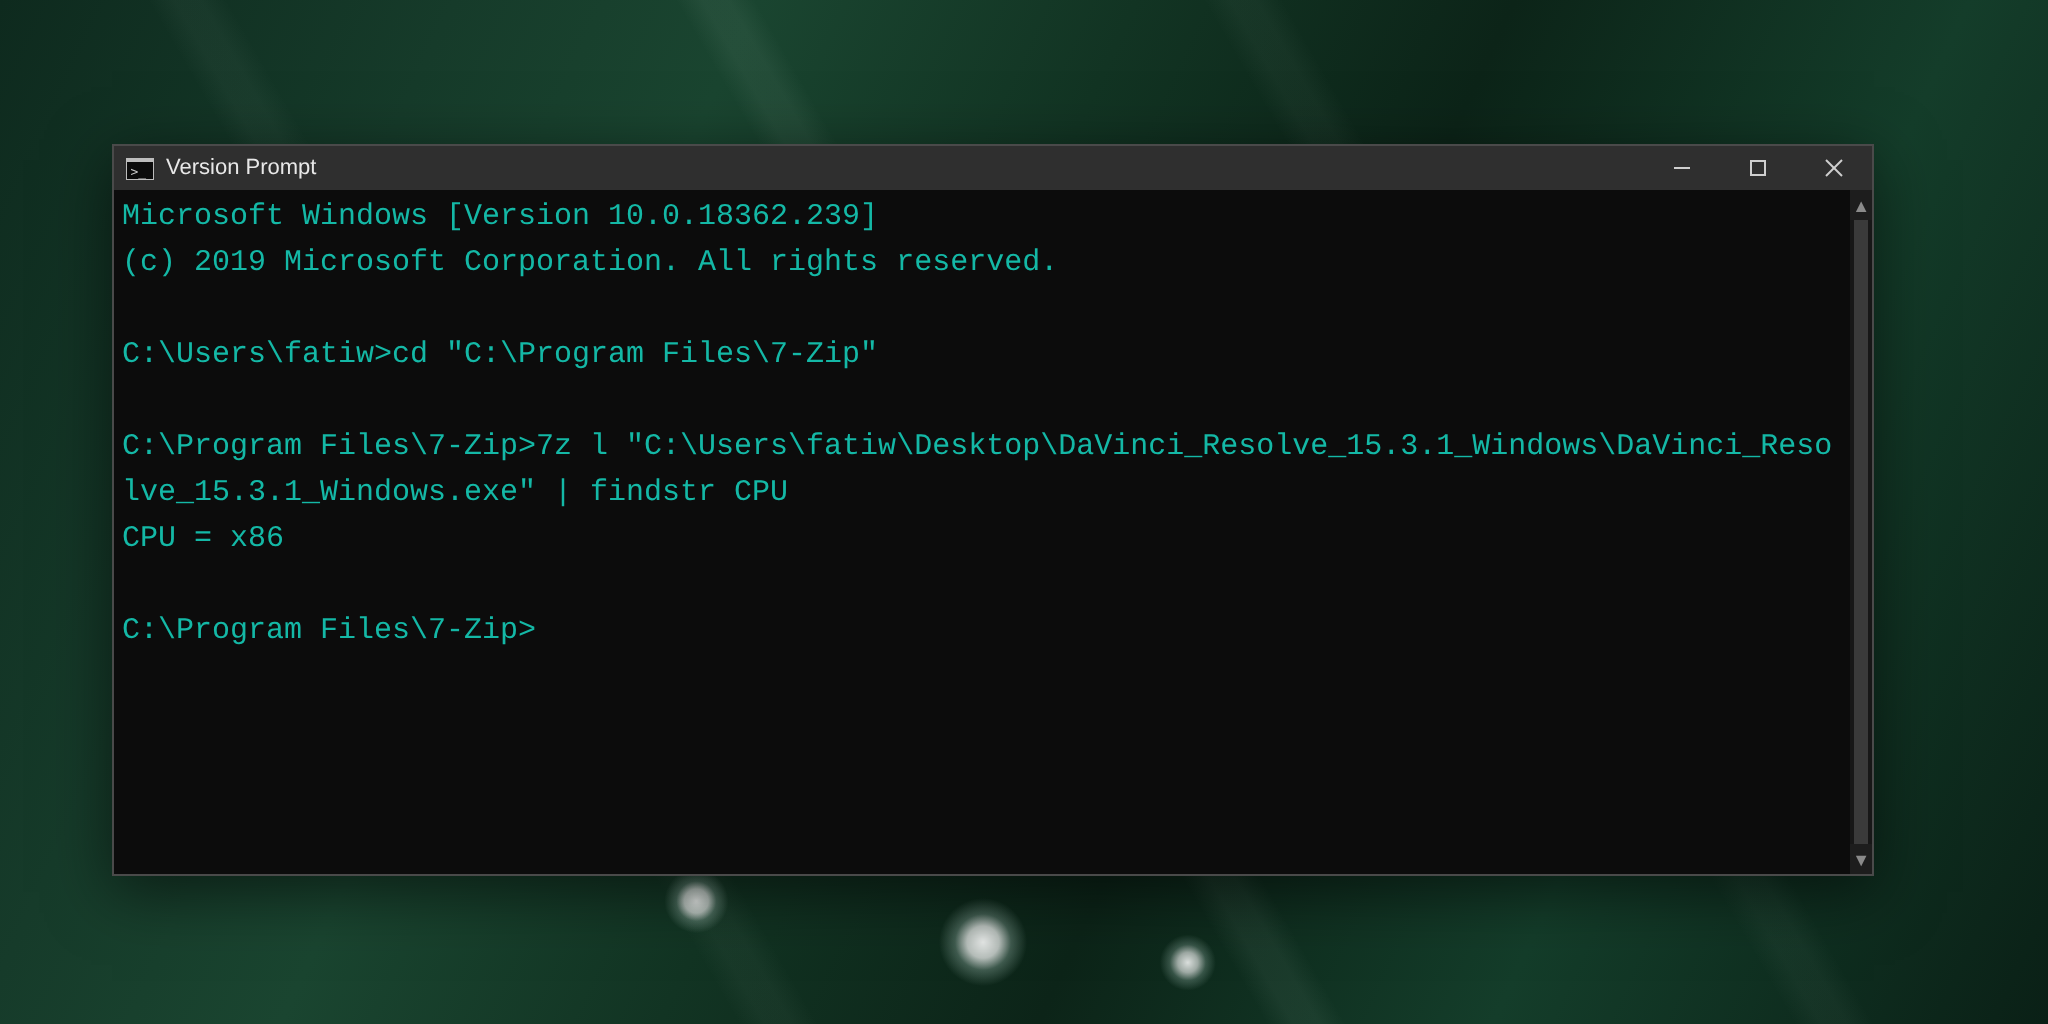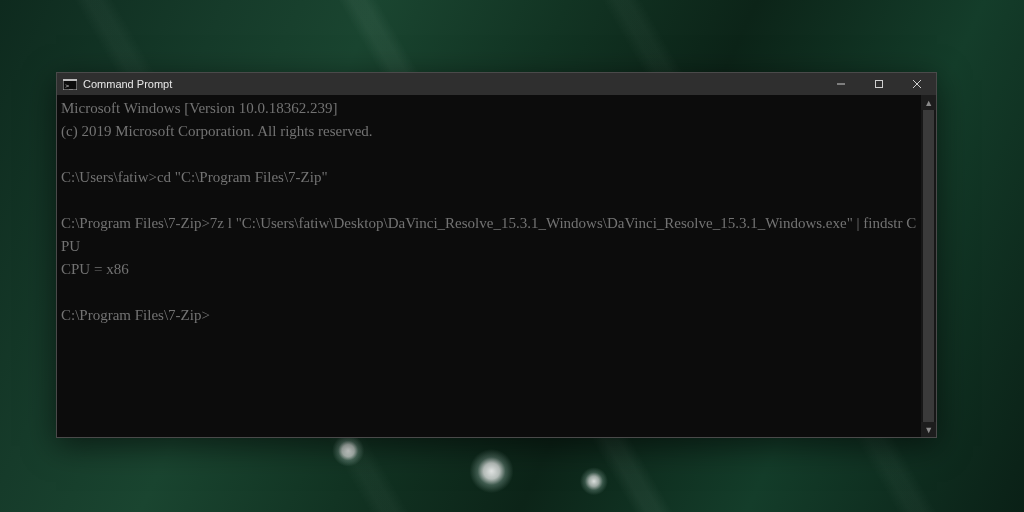--- a/index.html
+++ b/index.html
@@ -75,22 +75,22 @@
   .titlebar .btn svg { display:block; }
 
   .client {
     flex: 1 1 auto;
     display: flex;
     min-height: 0;
   }
   .terminal {
     flex: 1 1 auto;
     background: #0c0c0c;
-    color: #737373;
-    font-family: Liberation Serif, serif;
+    color: #14b8a6;
+    font-family: Liberation Mono, monospace;
     font-size: 15px;
     line-height: 23px;
     padding: 2px 0 0 4px;
     white-space: pre-wrap;
     word-break: break-all;
     overflow: hidden;
   }
   .scrollbar {
     width: 15px;
     background: #171717;
@@ -125,21 +125,21 @@
   <div class="window">
 
     <div class="titlebar">
       <span class="icon">
         <svg viewBox="0 0 14 11" width="14" height="11">
           <rect x="0" y="0" width="14" height="11" fill="#0c0c0c" stroke="#bdbdbd" stroke-width="1"></rect>
           <rect x="0" y="0" width="14" height="2" fill="#bdbdbd"></rect>
           <text x="2.2" y="9" font-family="Consolas,monospace" font-size="6.5" fill="#cfcfcf">&gt;_</text>
         </svg>
       </span>
-      <span class="title">Command Prompt</span>
+      <span class="title">Version Prompt</span>
       <span class="spacer"></span>
       <div class="btn">
         <svg width="10" height="10" viewBox="0 0 10 10">
             <line x1="1" y1="5" x2="9" y2="5" stroke="#cfcfcf" stroke-width="1"></line>
           </svg>
       </div>
       <div class="btn">
         <svg width="10" height="10" viewBox="0 0 10 10">
             <rect x="1.5" y="1.5" width="7" height="7" fill="none" stroke="#cfcfcf" stroke-width="1"></rect>
           </svg>

